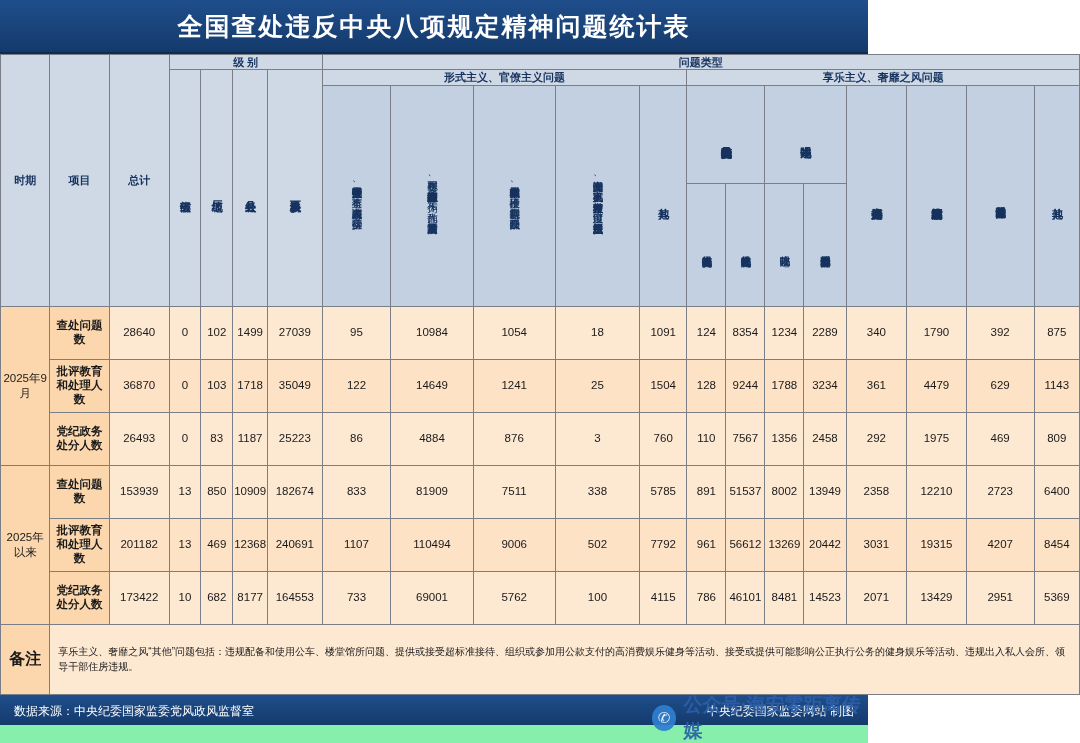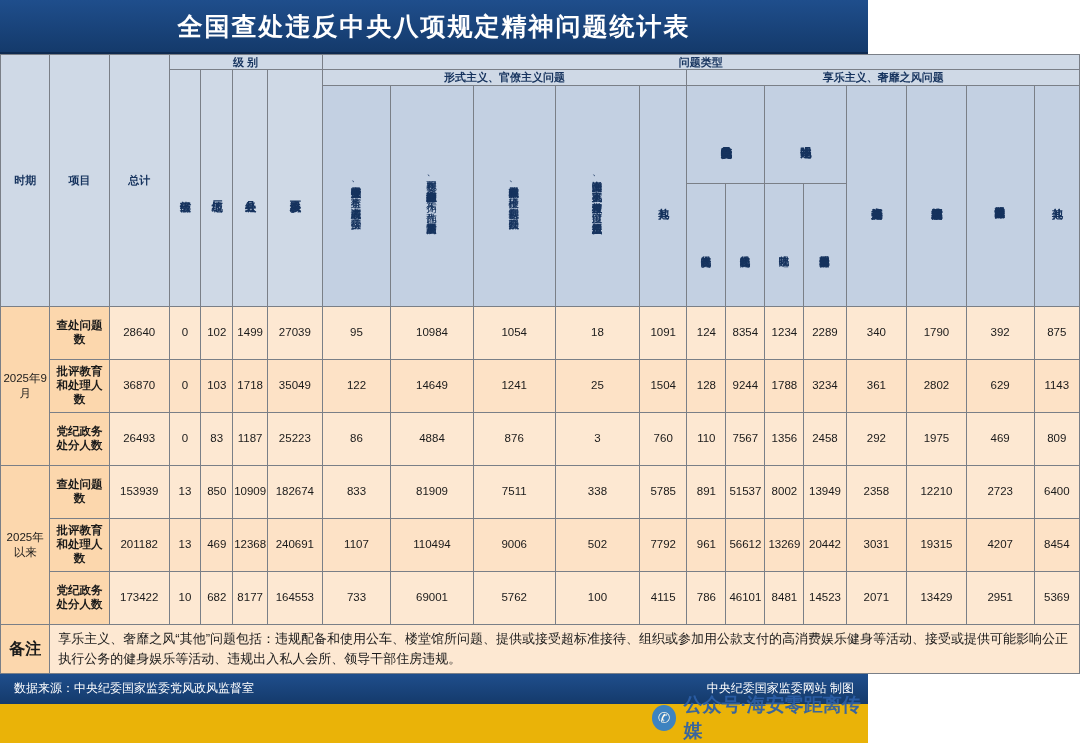--- a/index.html
+++ b/index.html
@@ -4,21 +4,21 @@
 <style>
   html,body{margin:0;padding:0;}
   body{
     width:1080px;height:743px;
     background:#ffffff;
     font-family:"Liberation Sans","DejaVu Sans",sans-serif;
     overflow:hidden;
   }
   #wrap{
     width:868px;height:743px;position:relative;
-    background:#eab308;
+    background:#86efac;
   }
   
   .title-bar{
     height:52px;
     background:linear-gradient(180deg,#1f4e8c 0%,#143a6b 100%);
     color:#ffffff;
     display:flex;align-items:center;justify-content:center;
     font-size:25px;font-weight:bold;letter-spacing:2px;
     border-bottom:2px solid #0e2a50;
   }
@@ -36,20 +36,21 @@
     color:#1a1a1a;
     padding:1px 1px;
     line-height:1.12;
   }
   
   .hdr{
     background:#cfd9e6;
     font-weight:bold;
     font-size:11px;
     color:#16335e;
+    font-family:Liberation Serif, serif;
   }
   .hdr-deep{background:#c3d0e2;}
   .vtext-s{
     writing-mode:vertical-rl;
     text-orientation:upright;
     letter-spacing:0px;
     line-height:1.15;
     display:inline-block;
     max-height:200px;
     font-weight:normal;
@@ -85,33 +86,33 @@
     line-height:1.3;
   }
   .remark-label{
     background:#fcd7ad !important;
     font-weight:bold;
     font-size:16px;
   }
   .remark-body{
     background:#fde8d2;
     text-align:left;
-    font-size:13px;
+    font-size:10px;
     line-height:1.55;
-    padding:4px 8px;
+    padding:19px 8px;
     color:#1a1a1a;
   }
   
   .footer{
     height:30px;
     background:linear-gradient(180deg,#1f4e8c 0%,#143a6b 100%);
     color:#ffffff;
-    display:flex;align-items:center;
+    display:flex;align-items:flex-start;
     font-size:12px;
-    padding:0 14px;
+    padding:8px 14px;
     box-sizing:border-box;
     justify-content:space-between;
   }
   .footer span{white-space:nowrap;}
   
   .watermark{
     position:absolute;
     left:652px;top:692px;
     display:flex;align-items:center;gap:7px;
     color:#2c5fa8;
@@ -230,21 +231,21 @@
       <td>122</td>
       <td>14649</td>
       <td>1241</td>
       <td>25</td>
       <td>1504</td>
       <td>128</td>
       <td>9244</td>
       <td>1788</td>
       <td>3234</td>
       <td>361</td>
-      <td>2802</td>
+      <td>4479</td>
       <td>629</td>
       <td>1143</td>
     </tr>
     <tr class="body-row">
       <td class="rowlabel">党纪政务处分人数</td>
       <td>26493</td>
       <td>0</td>
       <td>83</td>
       <td>1187</td>
       <td>25223</td>

